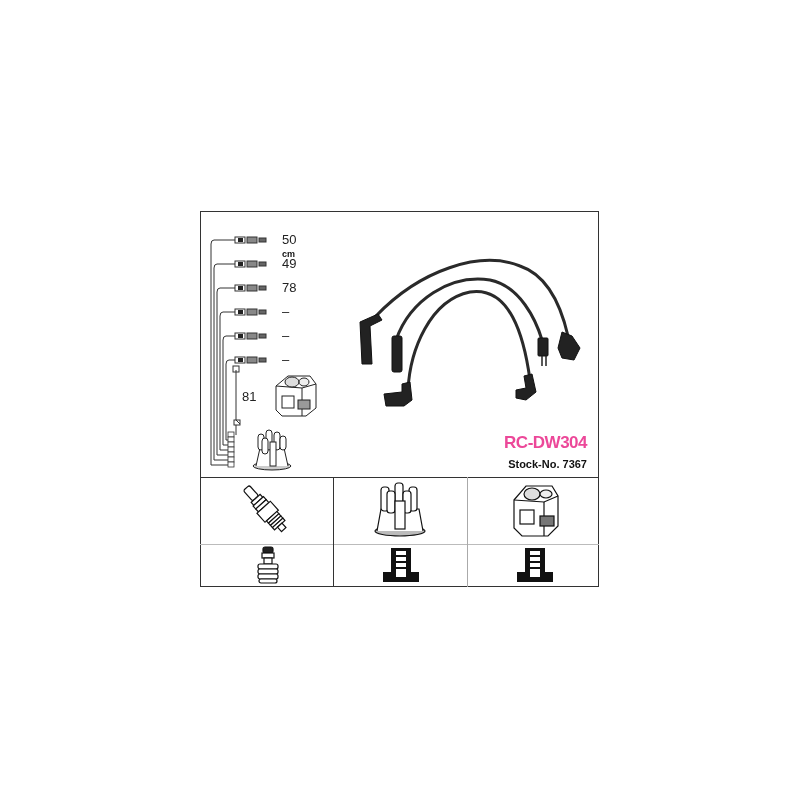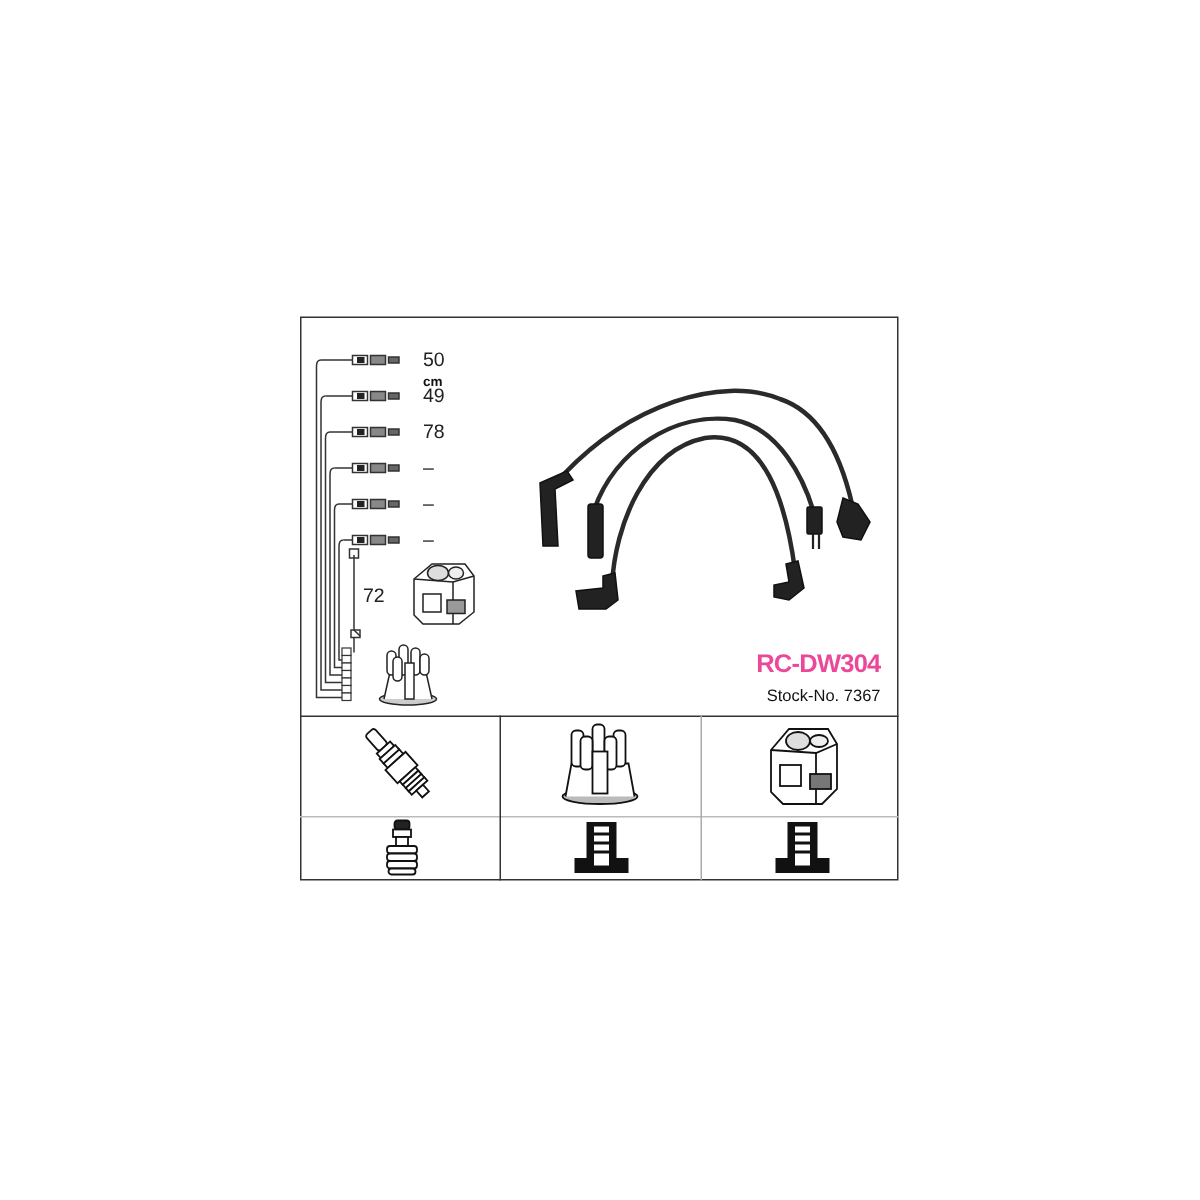--- a/index.html
+++ b/index.html
@@ -7,40 +7,40 @@
   .frame { position:absolute; left:200px; top:211px; width:399px; height:376px; border:1px solid #333; box-sizing:border-box; }
   .hline { position:absolute; left:200px; width:399px; height:1px; background:#333; }
   .hline.light { background:#bbb; }
   .vline { position:absolute; width:1px; background:#333; }
   .vline.light { background:#aaa; }
   .txt { position:absolute; color:#111; }
   .cm { left:282px; top:217px; font-size:9px; font-weight:bold;margin-top:32px; }
   .len { position:absolute; left:282px; font-size:13px; color:#222; }
   .len47 { position:absolute; left:242px; top:389px; font-size:13px; color:#222; }
   .model { position:absolute; right:213px; top:433px; font-size:17px; font-weight:bold; letter-spacing:-0.5px; color:#ec4899; }
-  .stock { position:absolute; right:213px; top:458px; font-size:11px; font-weight:normal; color:#111; }
+  .stock { position:absolute; right:213px; top:458px; font-size:11px; font-weight:bold; color:#111; }
   svg { position:absolute; overflow:visible; }
 </style>
 </head>
 <body>
 
 <div class="frame"></div>
 <div class="hline" style="top:477px;"></div>
 <div class="hline light" style="top:544px;"></div>
 <div class="vline" style="left:333px; top:477px; height:110px;"></div>
 <div class="vline light" style="left:467px; top:477px; height:110px;"></div>
 
 <div class="txt cm">cm</div>
 <div class="len" style="top:232px;">50</div>
 <div class="len" style="top:256px;">49</div>
 <div class="len" style="top:280px;">78</div>
 <div class="len" style="top:304px;">–</div>
 <div class="len" style="top:328px;">–</div>
 <div class="len" style="top:352px;">–</div>
-<div class="len47">72</div>
+<div class="len47">81</div>
 
 <svg style="left:0; top:0;" width="800" height="800">
   <g fill="none" stroke="#333" stroke-width="1">
 
     <path d="M214 240 Q211 240 211 244 L211 465 L228 465"></path>
     <path d="M217 264 Q214 264 214 268 L214 460 L228 460"></path>
     <path d="M220 288 Q217 288 217 292 L217 455 L228 455"></path>
     <path d="M223 312 Q220 312 220 316 L220 450 L228 450"></path>
     <path d="M226 336 Q223 336 223 340 L223 445 L228 445"></path>
     <path d="M229 360 Q226 360 226 364 L226 440 L228 440"></path>

